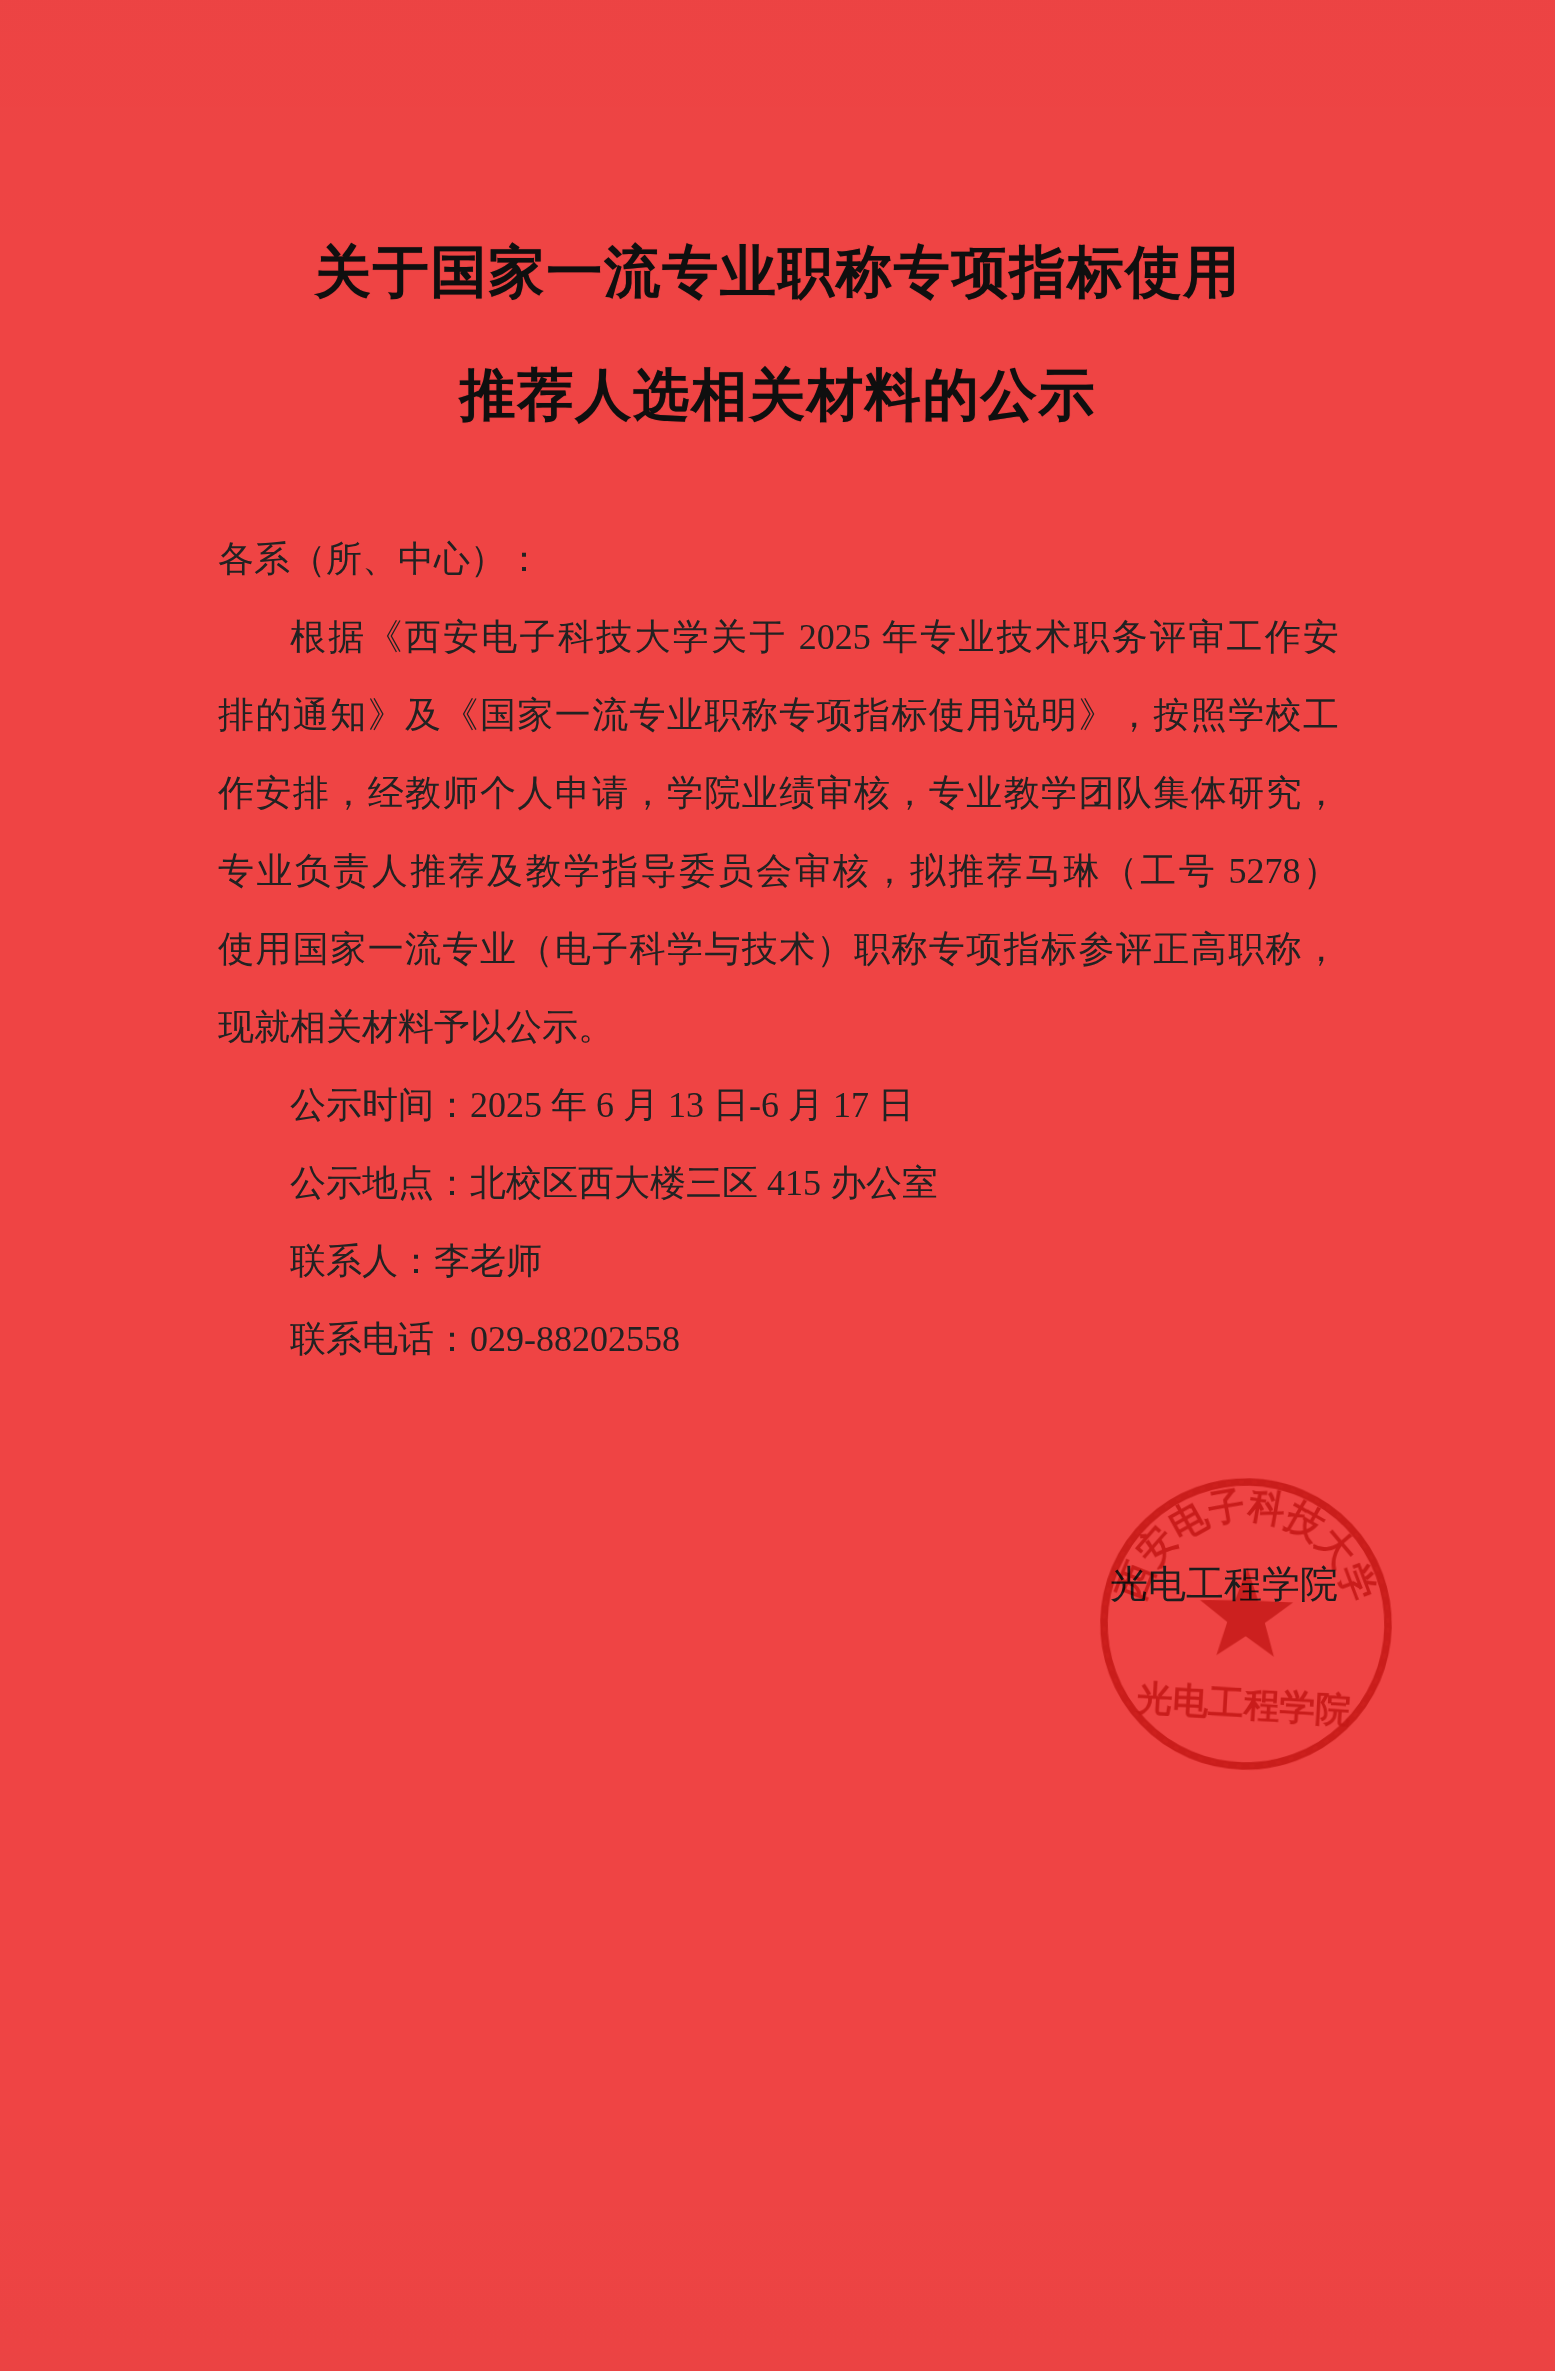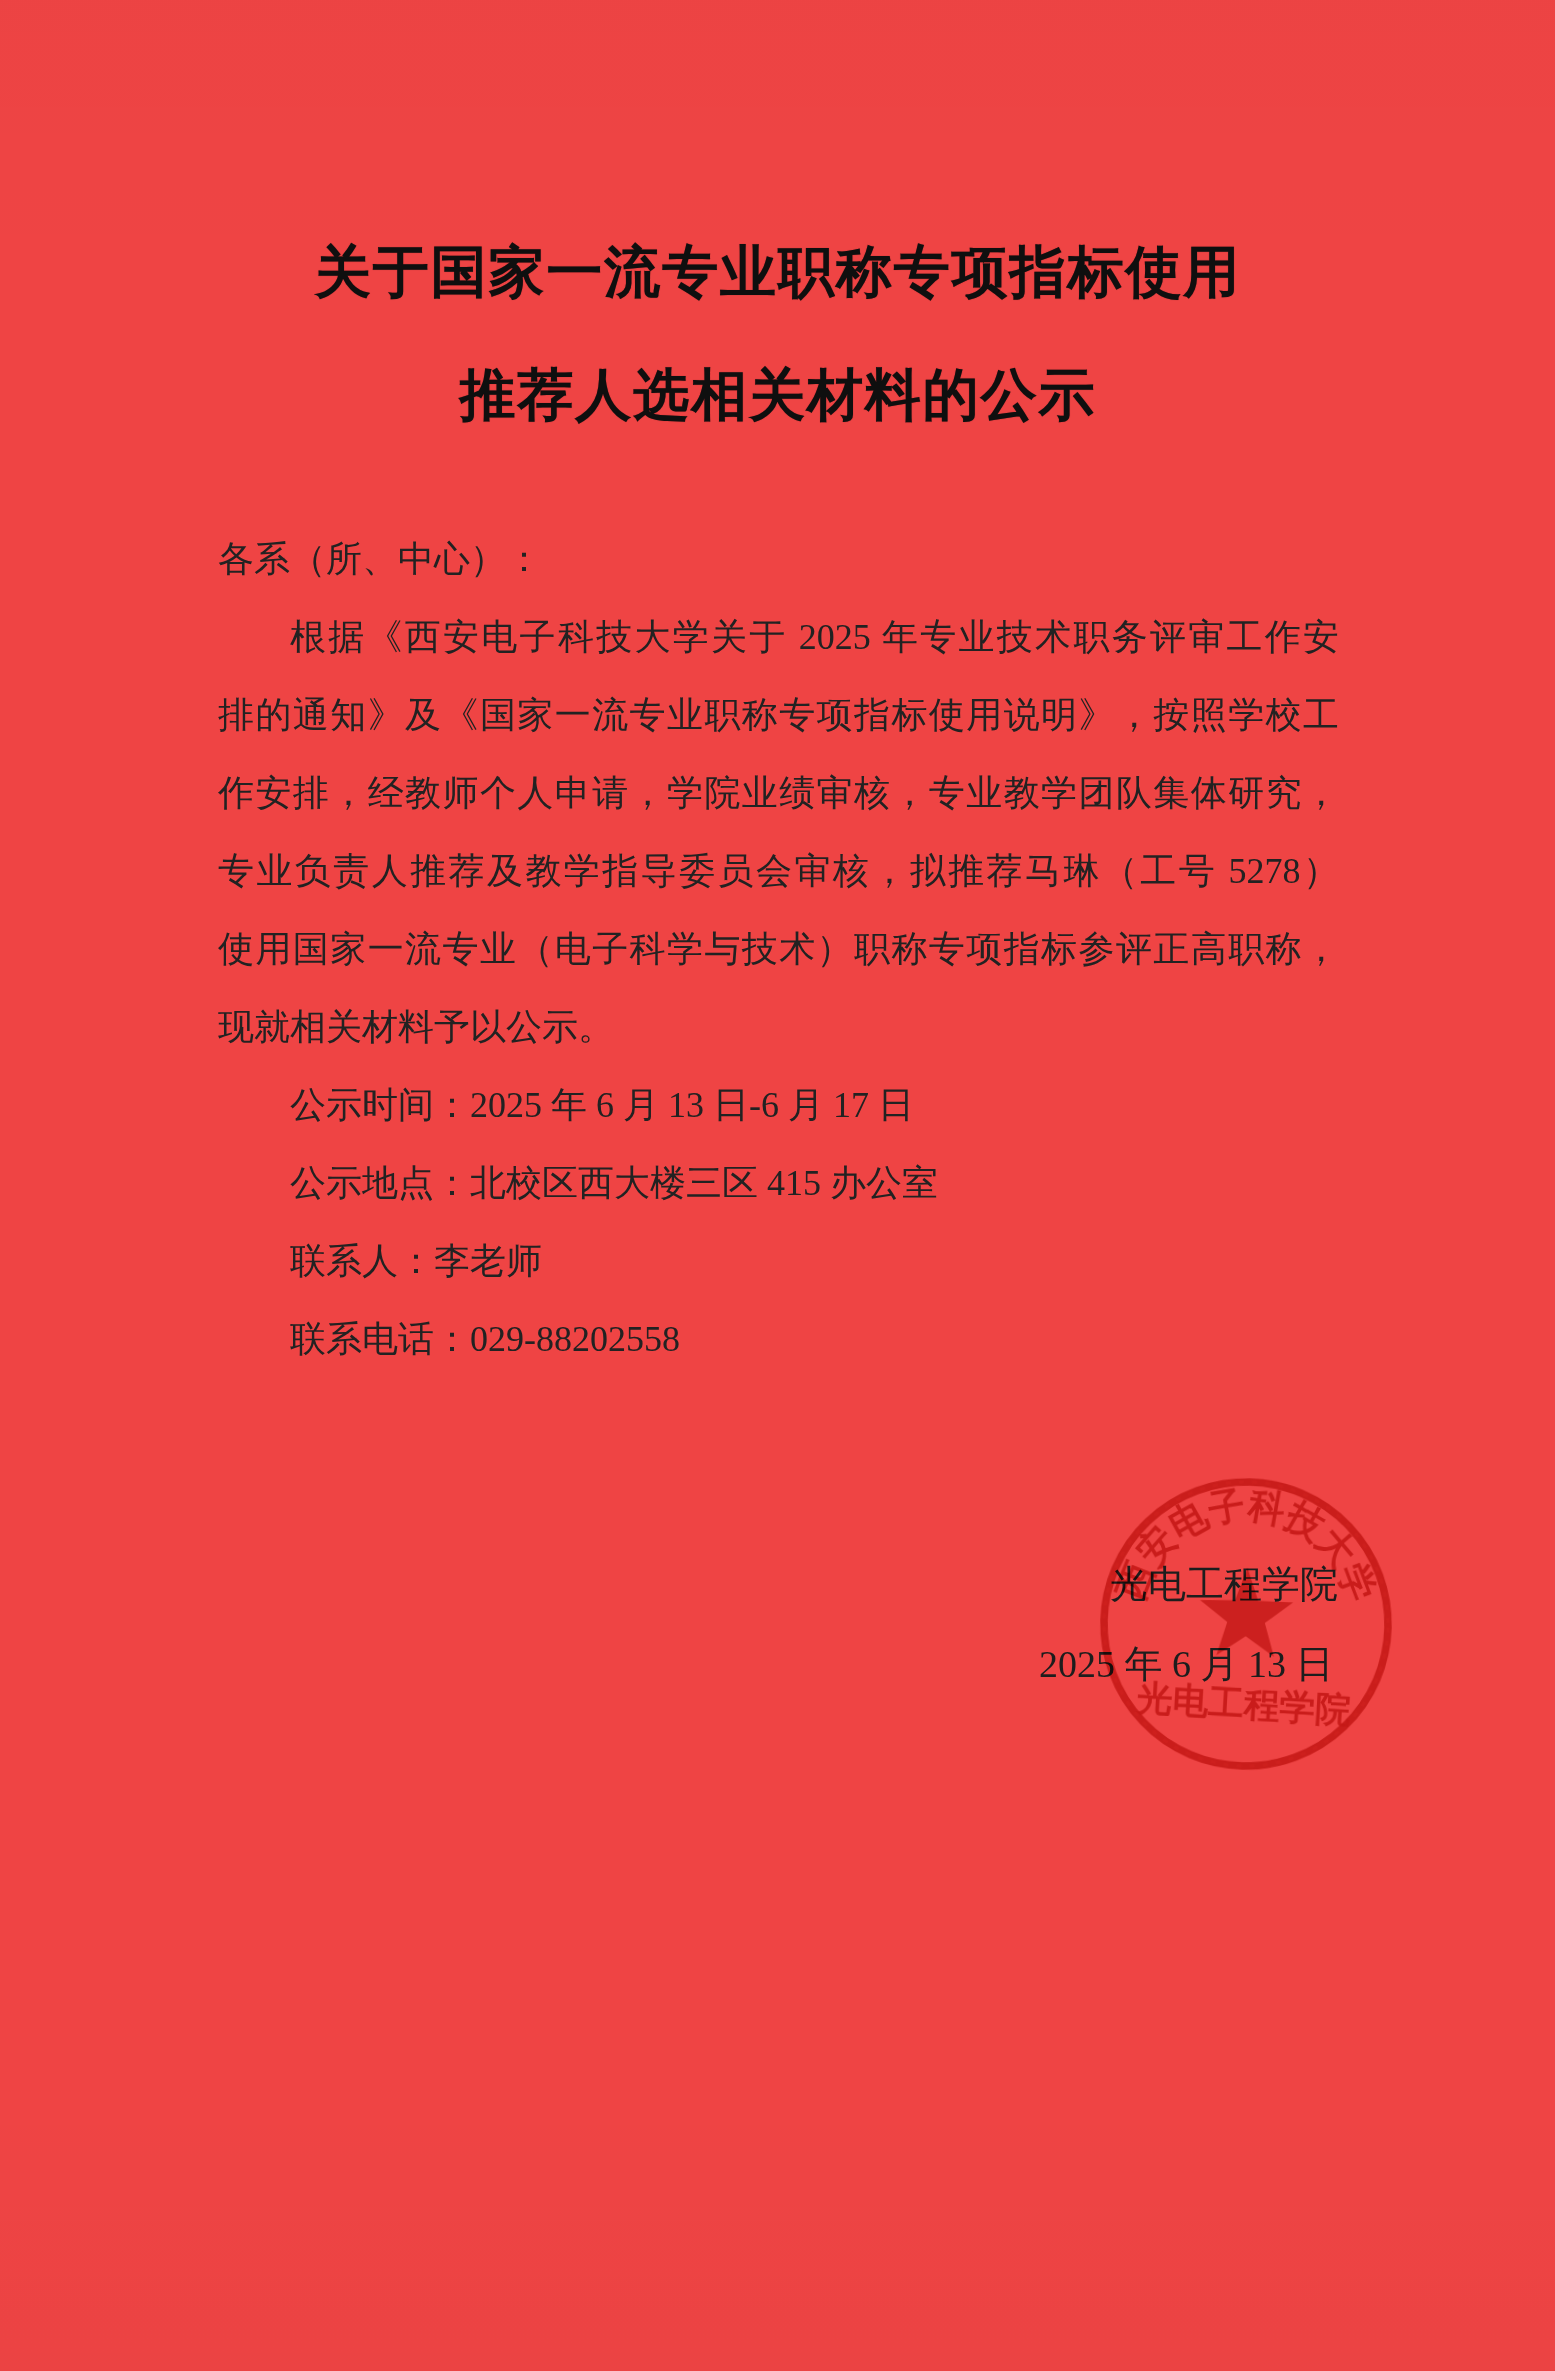--- a/index.html
+++ b/index.html
@@ -71,21 +71,20 @@
     <div class="line just">专业负责人推荐及教学指导委员会审核，拟推荐马琳（工号 5278）</div>
     <div class="line just">使用国家一流专业（电子科学与技术）职称专项指标参评正高职称，</div>
     <div class="line">现就相关材料予以公示。</div>
     <div class="line indent">公示时间：2025 年 6 月 13 日-6 月 17 日</div>
     <div class="line indent">公示地点：北校区西大楼三区 415 办公室</div>
     <div class="line indent">联系人：李老师</div>
     <div class="line indent">联系电话：029-88202558</div>
   </div>
 
   <div class="sig-org">光电工程学院</div>
-  <div class="sig-date">2025 年 6 月 13 日</div>
 
   <svg class="stamp" viewBox="0 0 336 336" xmlns="http://www.w3.org/2000/svg">
 
     <circle cx="168" cy="168" r="151" fill="none" stroke="#cf4b42" stroke-width="8" stroke-opacity="0.88"></circle>
     <circle cx="168" cy="168" r="151" fill="none" stroke="#e2776d" stroke-width="3" stroke-opacity="0.35" stroke-dasharray="5 9"></circle>
 
     <path id="seal-arc" d="M 57.7 148.5 A 112 112 0 0 1 278.3 148.5" fill="none"></path>
     <text font-size="41" font-weight="bold" fill="#cf4b42" fill-opacity="0.9">
       <textPath href="#seal-arc" startOffset="0" textLength="308" lengthAdjust="spacingAndGlyphs">西安电子科技大学</textPath>
     </text>

